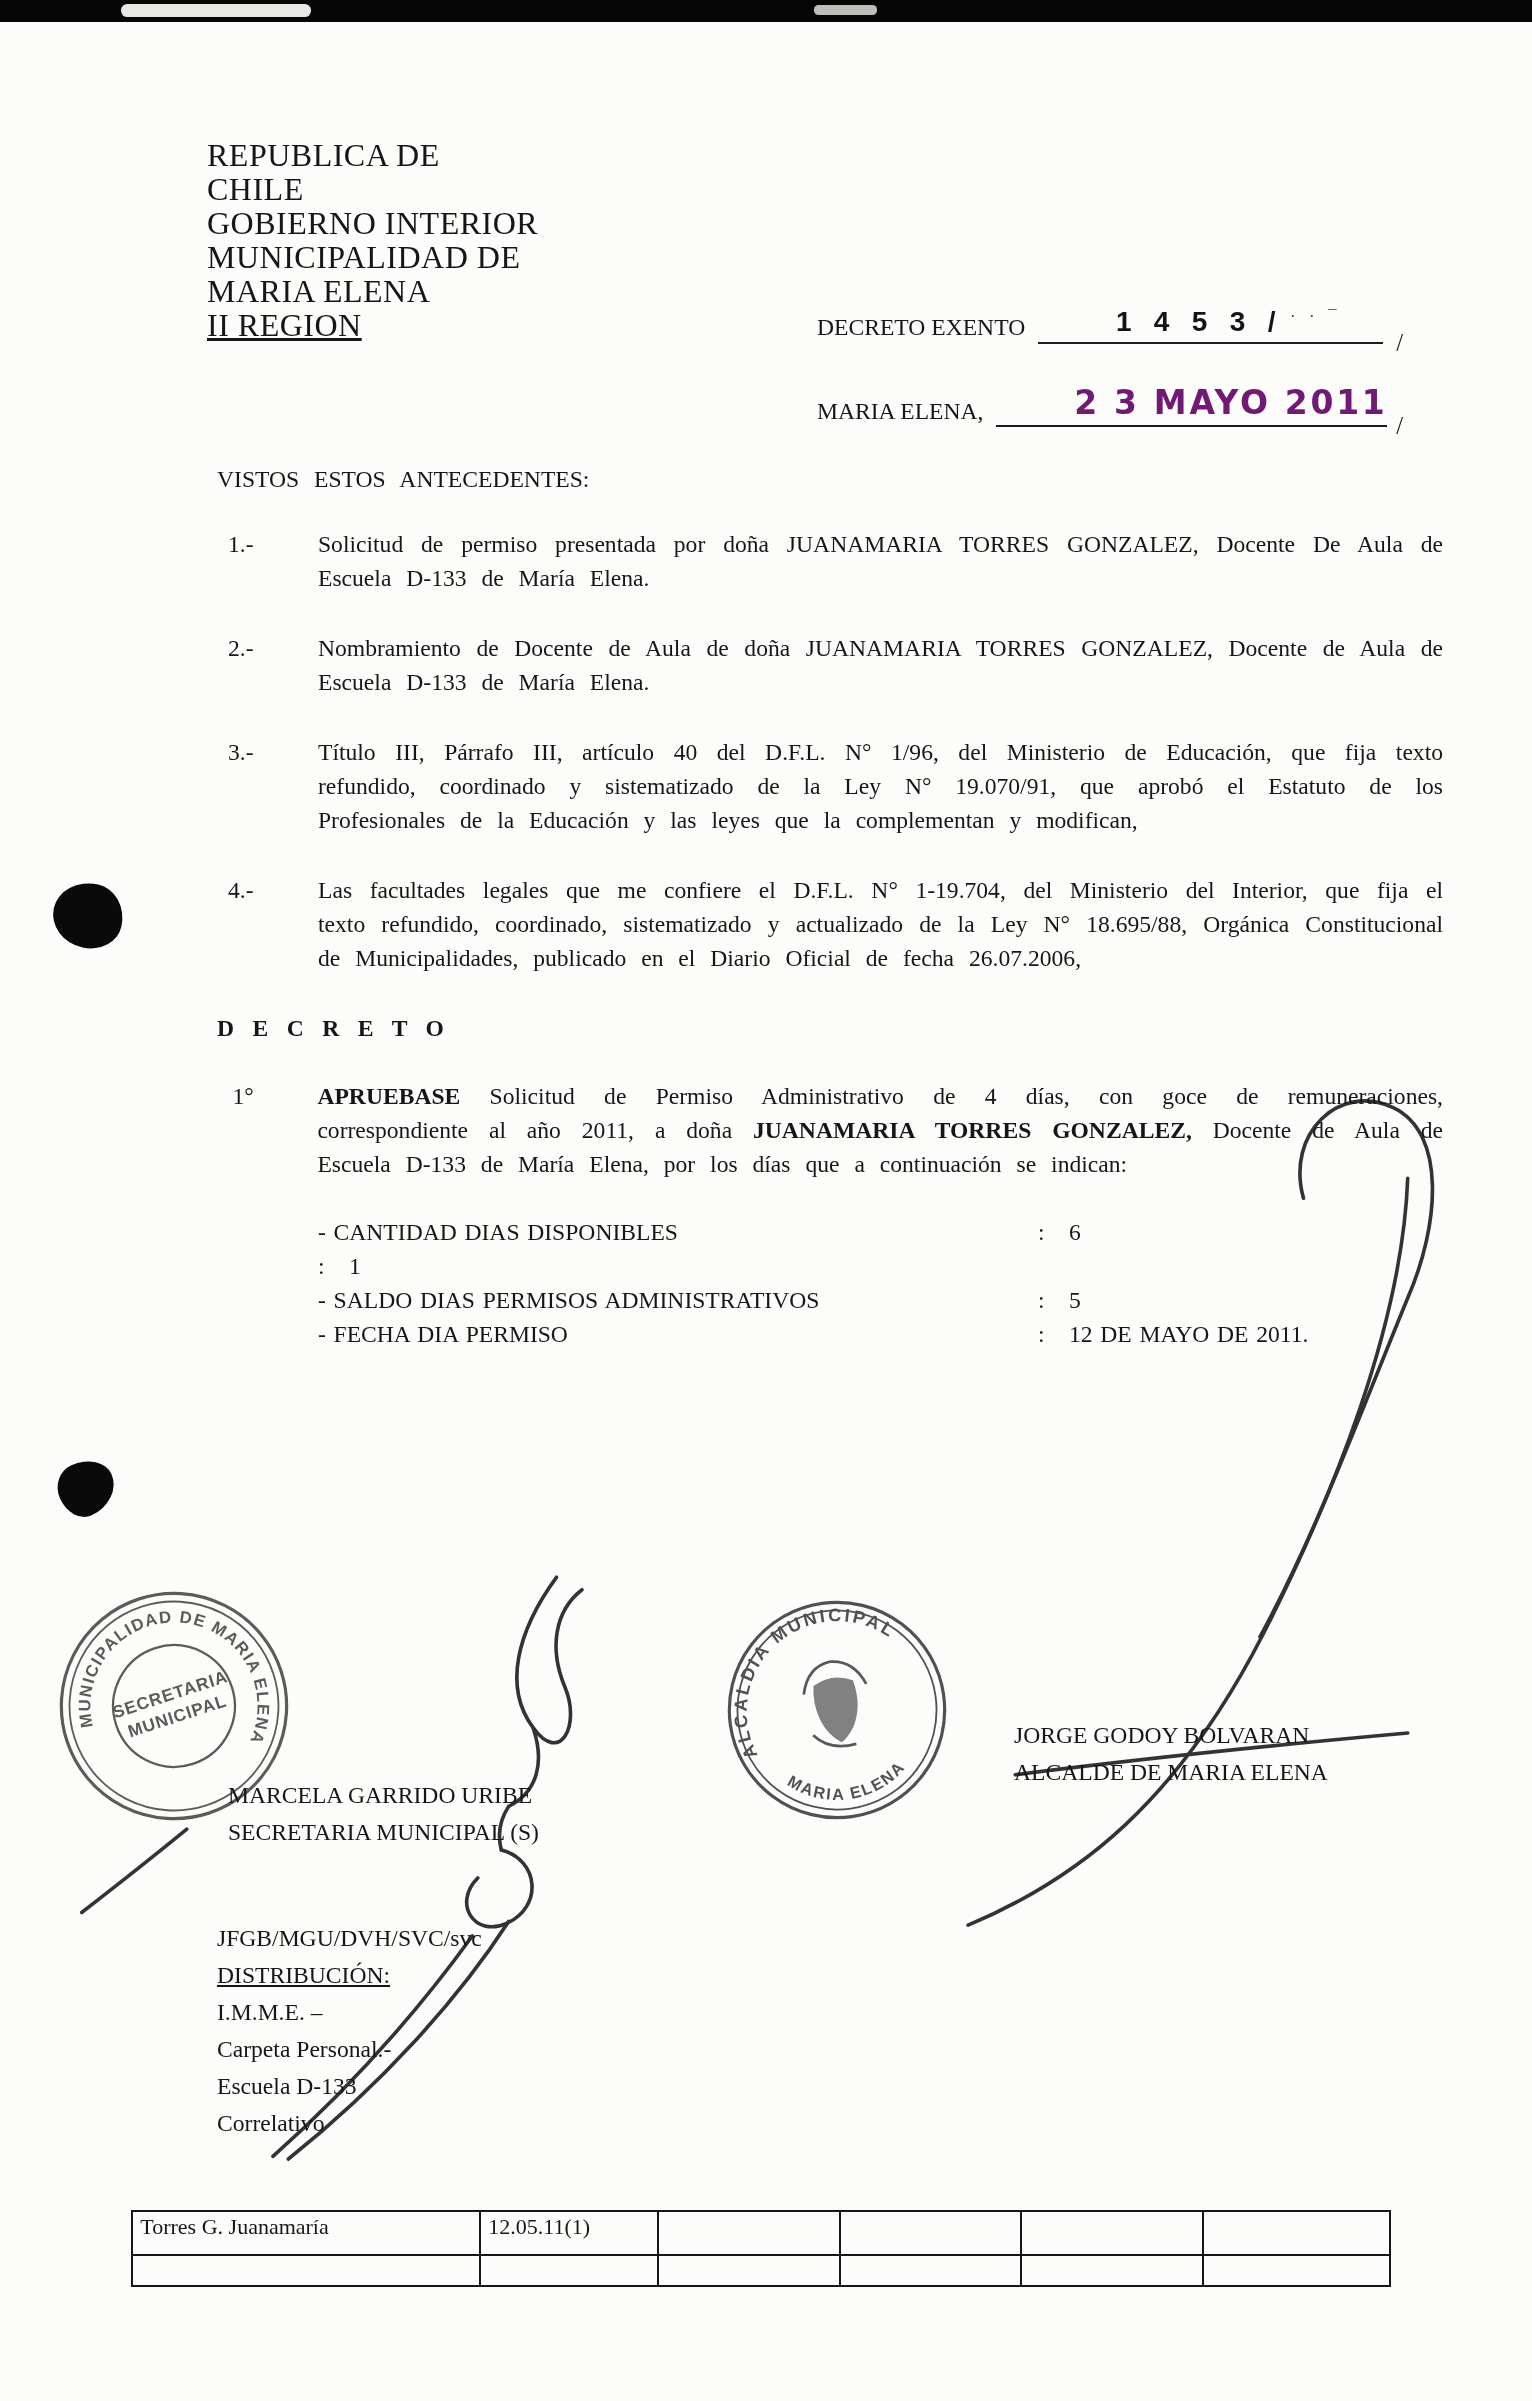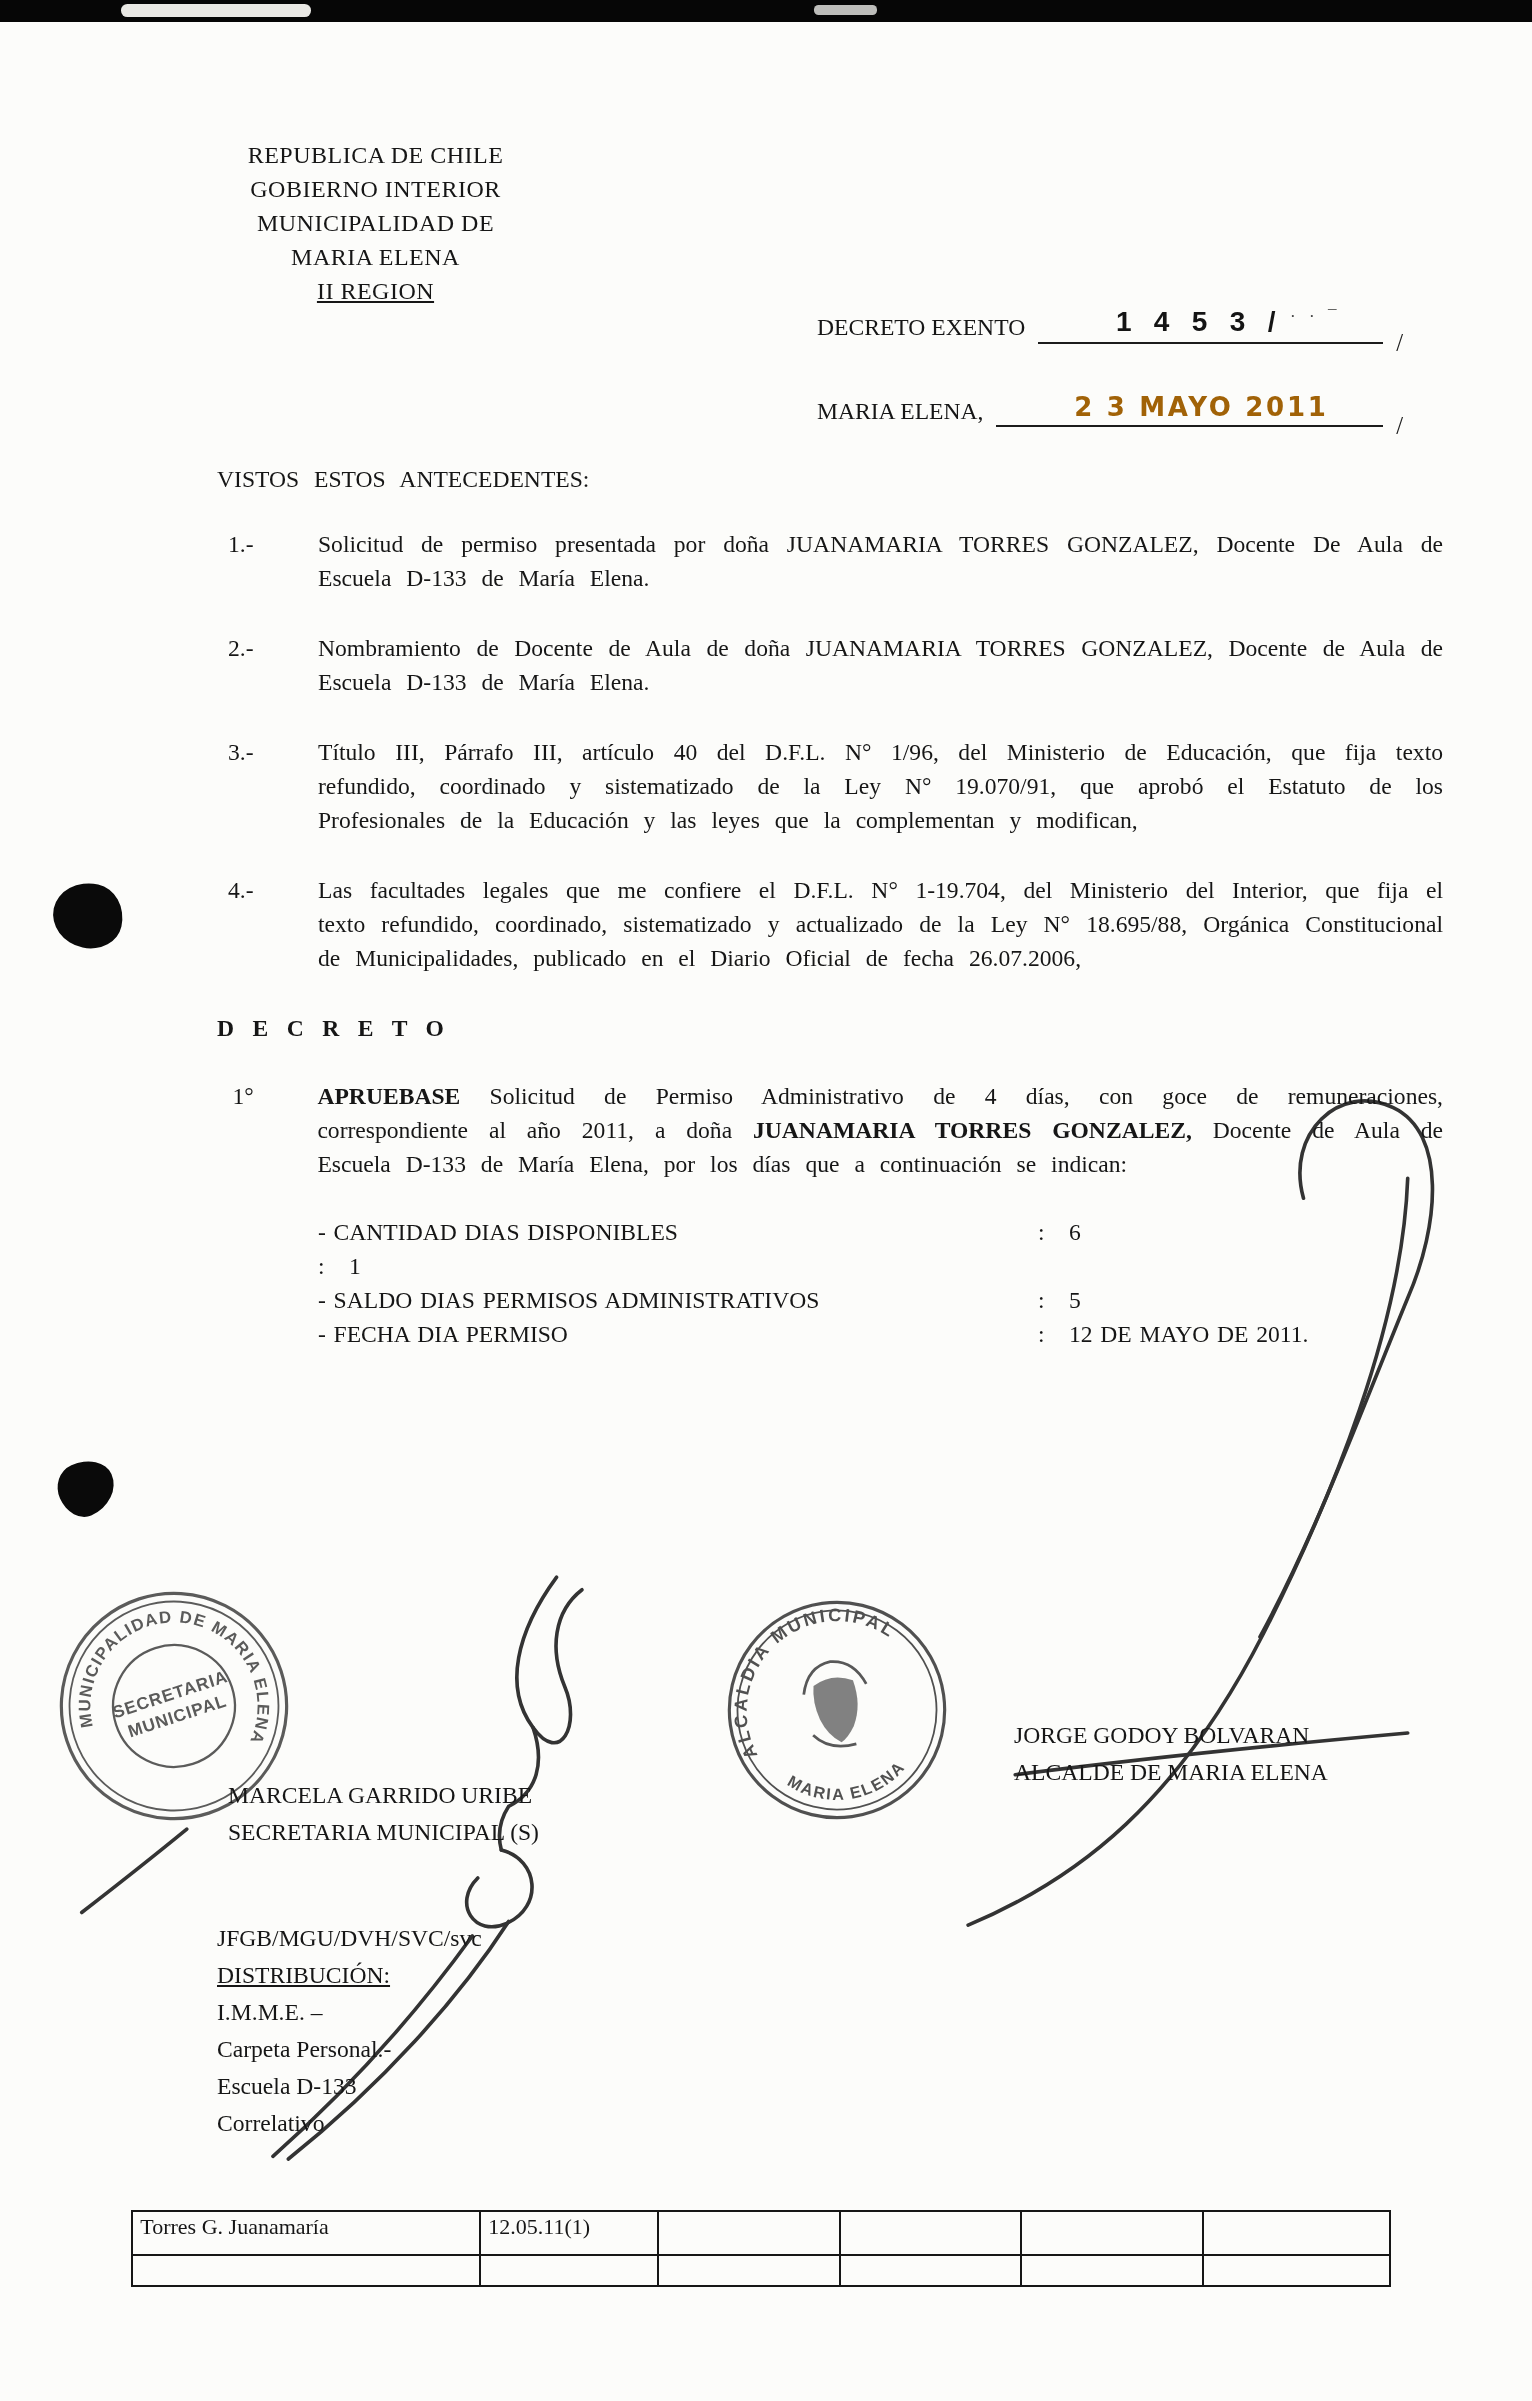--- a/index.html
+++ b/index.html
@@ -15,33 +15,33 @@
 
   
   .scan-topbar { position: absolute; left: 0; top: 0; width: 1532px; height: 22px; background: #060606; }
   .scan-topbar .patch-a { position: absolute; left: 121px; top: 3.6px; width: 190px; height: 13.6px; background: #e9e8e4; border-radius: 6.3px; }
   .scan-topbar .patch-b { position: absolute; left: 814px; top: 5.4px; width: 63px; height: 10px; background: #bdbdba; border-radius: 4.5px; }
   .blob { position: absolute; background: #0a0a0a; }
   .blob-1 { left: 53px; top: 883px; width: 70px; height: 65px; border-radius: 55% 45% 48% 52% / 50% 56% 44% 50%; transform: rotate(12deg); }
   .blob-2 { left: 58px; top: 1461px; width: 57px; height: 54px; border-radius: 42% 58% 62% 38% / 48% 45% 55% 52%; transform: rotate(-24deg); }
 
   
-  .letterhead { position: absolute; left: 207px; top: 138px; width: 337px; text-align: center; font-size: 24px; line-height: 34px; letter-spacing: 0.5px; }
+  .letterhead { position: absolute; left: 207px; top: 138px; width: 337px; text-align: left; font-size: 32px; line-height: 34px; letter-spacing: 0.5px; }
   .u { text-decoration: underline; }
 
   
   .hdr { position: absolute; left: 801px; top: 296px; width: 602px; font-size: 23.6px; }
   .hdr-row { display: flex; align-items: flex-end; }
   .hdr-row .lbl { white-space: nowrap; padding-bottom: 2.7px; margin-left: 16px; }
   .hdr-row .uline { flex: 1; border-bottom: 2.3px solid #1c1c1c; height: 42px; display: flex; align-items: flex-end; padding: 0 0 3.6px 78px; margin-left: 12.7px; white-space: nowrap; }
   .hdr-row .slash { width: 20px; text-align: right; font-size: 24.5px; transform: translateY(12.7px); }
   .row2 { margin-top: 36px; }
   .stamp-num { font-family: Liberation Sans, sans-serif; font-weight: bold; font-size: 28px; letter-spacing: 7.3px; color: #141414; }
   .pen-marks { font-size: 17px; letter-spacing: 4.5px; color: #3c3c3c; margin-left: 7.3px; transform: translateY(-11px); }
-  .stamp-date { font-family: "DejaVu Sans", sans-serif; font-weight: bold; font-size: 26px; letter-spacing: 2.7px; color: #a16207; }
+  .stamp-date { font-family: "DejaVu Sans", sans-serif; font-weight: bold; font-size: 33px; letter-spacing: 2.7px; color: #701a75; }
 
   
   .body-block { position: absolute; left: 217px; top: 462px; width: 1226px; font-size: 23.6px; line-height: 34px; word-spacing: 9px; }
   .vistos { margin-bottom: 31px; }
   .ant-row { display: flex; margin-bottom: 36px; }
   .ant-num { flex: none; width: 90px; padding-left: 11px; }
   .ant-text { flex: 1; text-align: justify; }
   .decreto-heading { font-weight: bold; letter-spacing: 1.8px; margin: 1.8px 0 34px 0; }
   .res-row { display: flex; }
   .res-num { flex: none; width: 85px; padding-left: 15.4px; }

